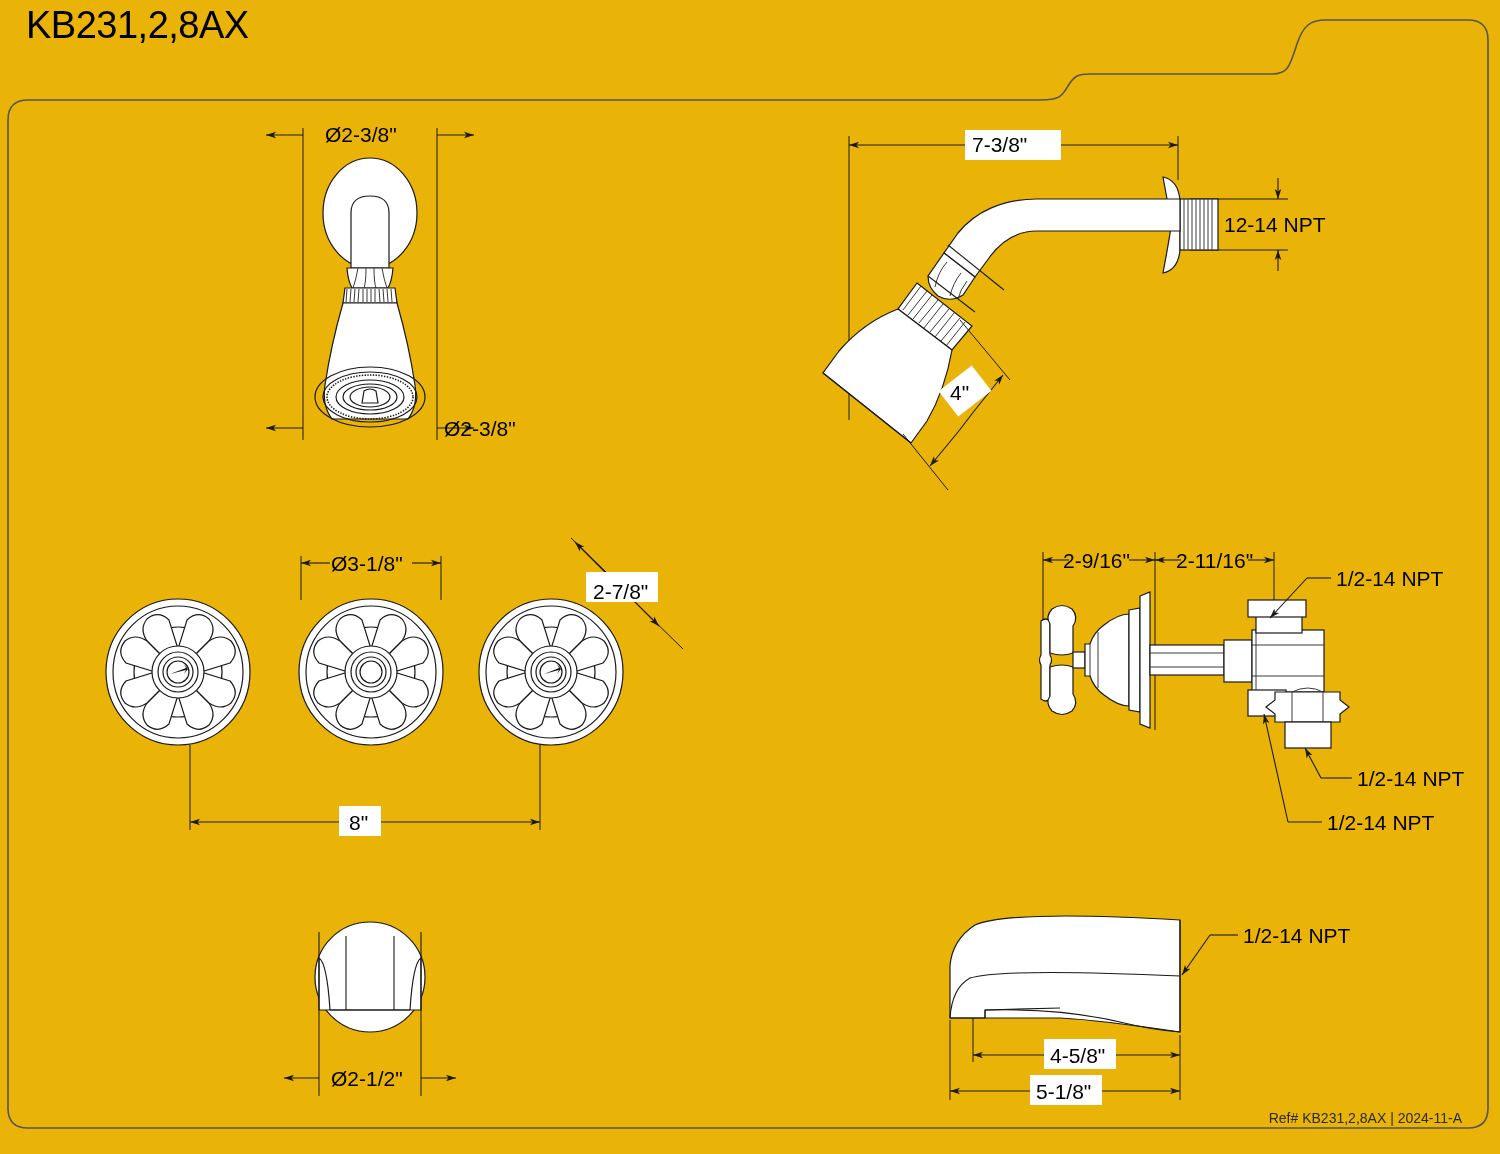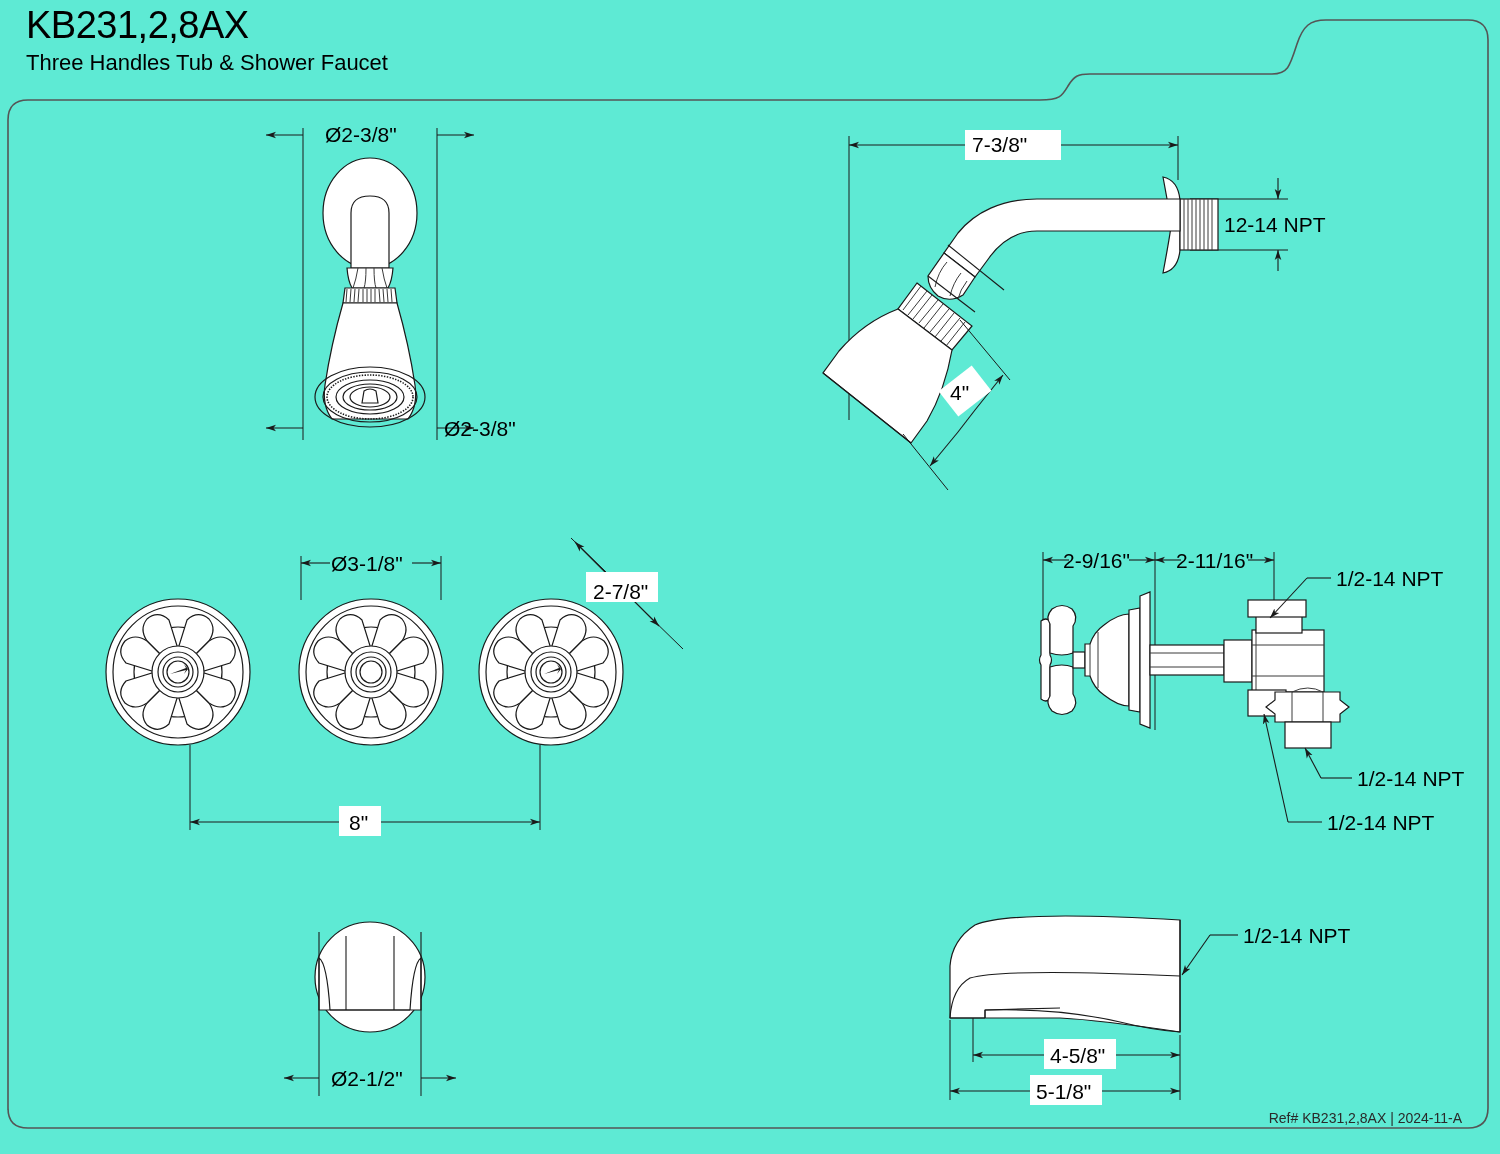--- a/index.html
+++ b/index.html
@@ -4,21 +4,21 @@
 <style>
   html, body {
     margin: 0;
     padding: 0;
     background: #ffffff;
   }
   #sheet {
     position: relative;
     width: 1500px;
     height: 1154px;
-    background: #5eead4;
+    background: #eab308;
     font-family: "Liberation Sans", sans-serif;
     overflow: hidden;
   }
   #title-block {
     position: absolute;
     left: 26px;
     top: 2px;
     width: 700px;
   }
   #model-number {
@@ -62,21 +62,20 @@
   .part-nofill { stroke: #1a1a1a; stroke-width: 1.2; fill: none; }
   .border-ln { stroke: #555555; stroke-width: 1.6; fill: none; }
 </style>
 </head>
 <body>
 
 <div id="sheet">
 
   <div id="title-block">
     <div id="model-number">KB231,2,8AX</div>
-    <div id="subtitle">Three Handles Tub &amp; Shower Faucet</div>
   </div>
 
   <svg id="border-svg" width="1500" height="1154">
     <path class="border-ln" d="
       M 8,1110
       L 8,120
       Q 8,100 28,100
       L 1040,100
       C 1060,100 1062,96 1068,86
       C 1074,76 1078,74 1090,74

